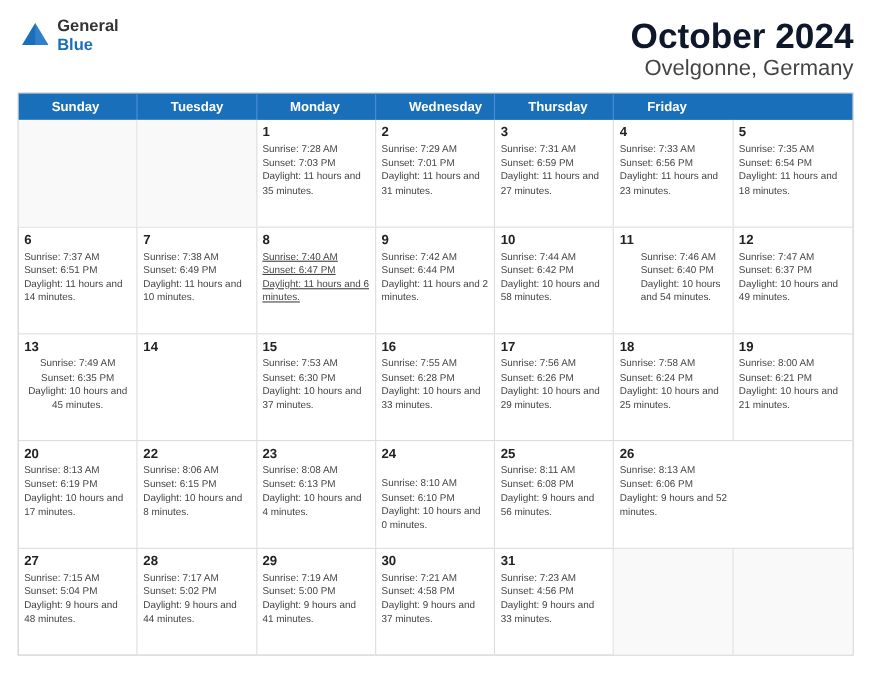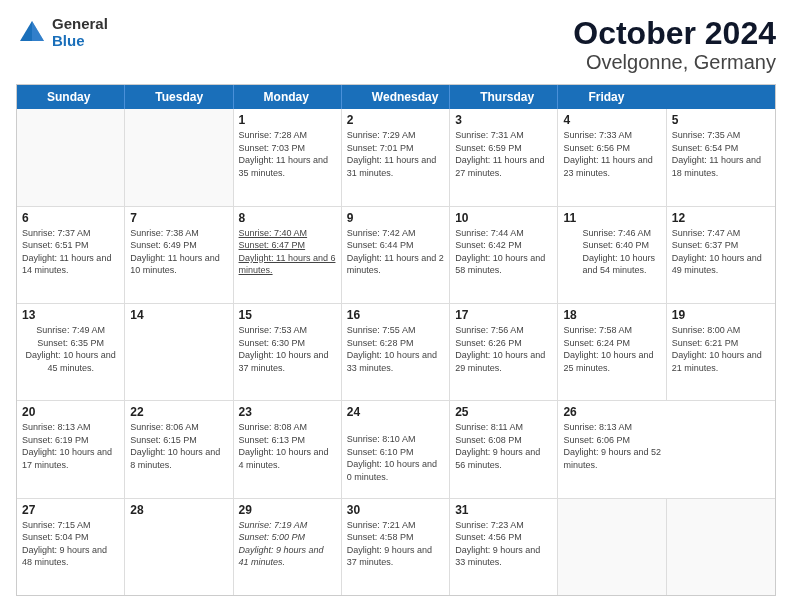--- a/index.html
+++ b/index.html
@@ -305,24 +305,27 @@
         </div>
         <div class="cal-week">
           <div class="cal-cell">
             <div class="day-num">27</div>
             <div class="day-info" style="white-space: pre-line;">Sunrise: 7:15 AM
 Sunset: 5:04 PM
 Daylight: 9 hours and 48 minutes.</div>
           </div>
           <div class="cal-cell">
             <div class="day-num">28</div>
+            <div class="day-info" style="white-space: pre-line;">Sunrise: 7:17 AM
+Sunset: 5:02 PM
+Daylight: 9 hours and 44 minutes.</div>
           </div>
           <div class="cal-cell">
             <div class="day-num">29</div>
-            <div class="day-info" style="white-space: pre-line; font-style: italic;">Sunrise: 7:19 AM
+            <div class="day-info" style="white-space: pre-line;">Sunrise: 7:19 AM
 Sunset: 5:00 PM
 Daylight: 9 hours and 41 minutes.</div>
           </div>
           <div class="cal-cell">
             <div class="day-num">30</div>
             <div class="day-info" style="white-space: pre-line;">Sunrise: 7:21 AM
 Sunset: 4:58 PM
 Daylight: 9 hours and 37 minutes.</div>
           </div>
           <div class="cal-cell">

